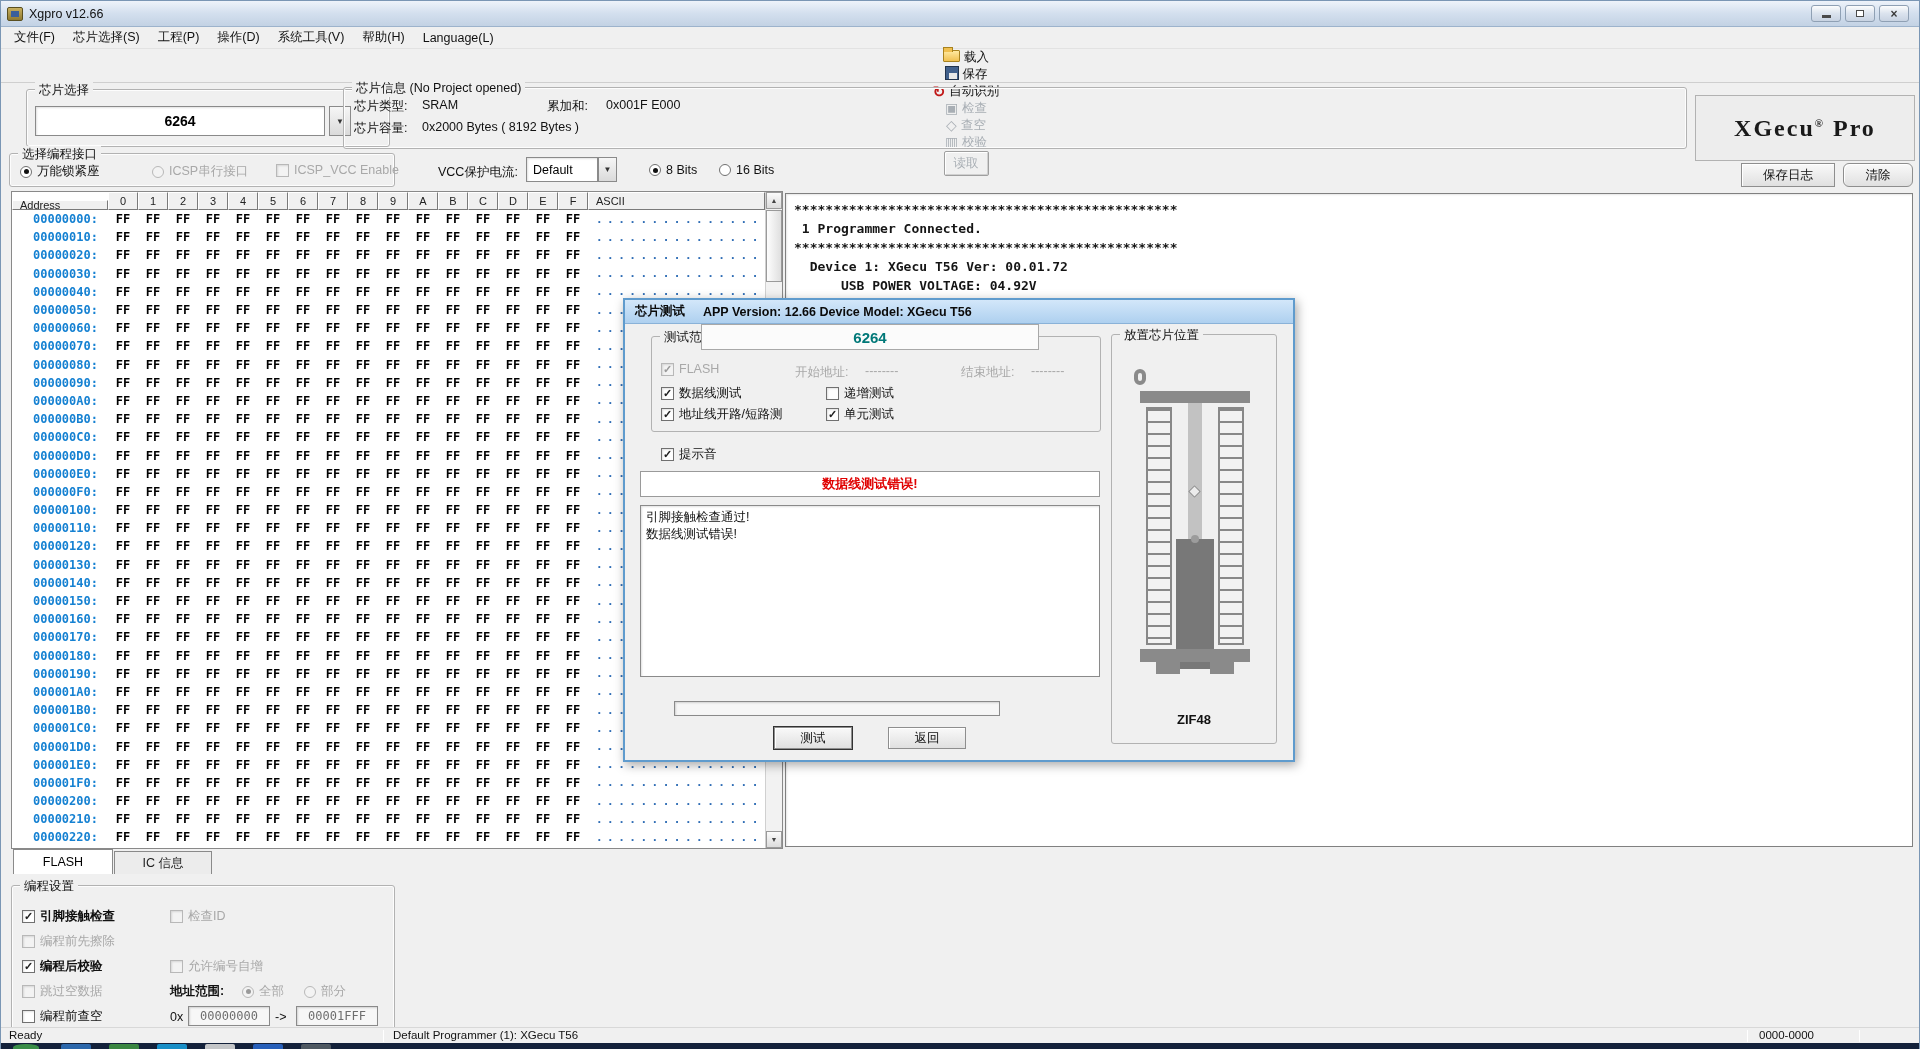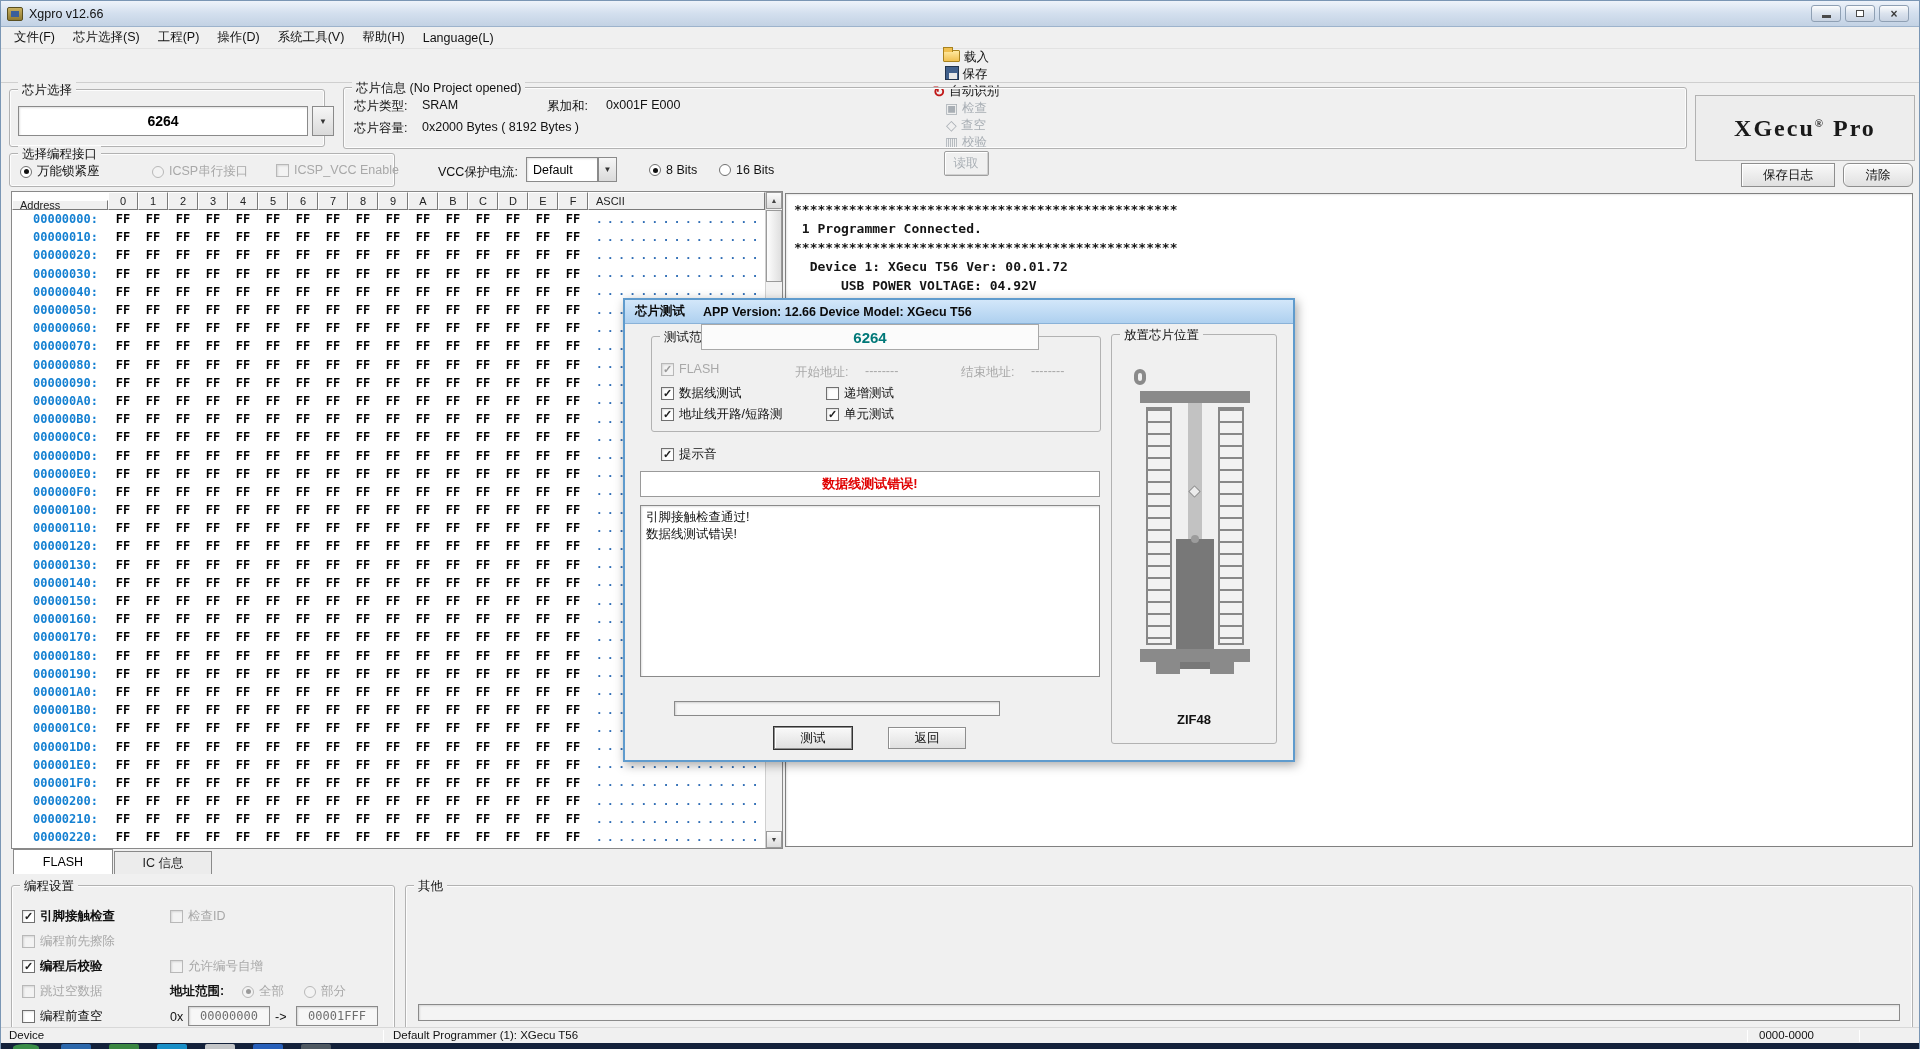--- a/index.html
+++ b/index.html
@@ -241,21 +241,21 @@
             <text x="17" y="13" font-size="8" fill="#111">&amp;</text>
             <line x1="30" y1="10" x2="36" y2="10" stroke="#111"></line>
             <text x="38" y="13" font-size="8" fill="#111">Y</text>
           </svg></span>
       </span>
       <span class="tb-item tv">
         <span class="tv-box">TV</span>
       </span>
     </div>
 
-  <div class="group" style="left:8px; top:88px; width:316px; height:58px;">
+  <div class="group" style="left:25px; top:88px; width:364px; height:58px;">
     <span class="legend">芯片选择</span>
     <div class="combo" style="left:8px; top:16px; width:290px; height:30px; font-weight:700; font-size:14px;">
       <span class="val">6264</span>
     </div>
     <span class="drop-btn" style="left:302px; top:16px; width:22px; height:30px;">▼</span>
   </div>
 
   <div class="group" style="left:8px; top:152px; width:386px; height:34px;">
     <span class="legend">选择编程接口</span>
     <label class="rb on" style="left:10px; top:9px;">
@@ -1082,27 +1082,23 @@
     <label class="cb" style="left:10px; top:122px;">
         <span class="box"></span>
         <span class="cb-label">编程前查空</span>
       </label>
     <span class="label-abs" style="left:158px; top:124px;">0x</span>
     <div class="field" style="left:176px; top:120px; width:82px; height:20px;">00000000</div>
     <span class="label-abs" style="left:263px; top:124px;">-&gt;</span>
     <div class="field" style="left:284px; top:120px; width:82px; height:20px;">00001FFF</div>
   </div>
 
-  <div class="group" style="left:404px; top:884px; width:1508px; height:150px;">
-    <span class="legend">其他</span>
-    <div class="sunkbar" style="left:12px; top:118px; width:1482px; height:17px;"></div>
-  </div>
 
   <div class="statusbar">
-    <span class="label-abs" style="left:8px; top:1px; font-size:11.5px;">Device</span>
+    <span class="label-abs" style="left:8px; top:1px; font-size:11.5px;">Ready</span>
     <span class="sep" style="left:382px;"></span>
     <span class="label-abs" style="left:392px; top:1px; font-size:11.5px;">Default Programmer (1): XGecu T56</span>
     <span class="sep" style="left:1746px;"></span>
     <span class="label-abs" style="left:1758px; top:1px; font-size:11.5px;">0000-0000</span>
     <span class="sep" style="left:1858px;"></span>
   </div>
 
   <div class="taskbar" id="taskbar">
       <span class="tb-ic" style="left: 12px; background: rgb(63, 154, 74); width: 26px; border-radius: 50% 50% 0px 0px;"></span>
       <span class="tb-ic" style="left: 60px; background: rgb(47, 111, 184);"></span>

